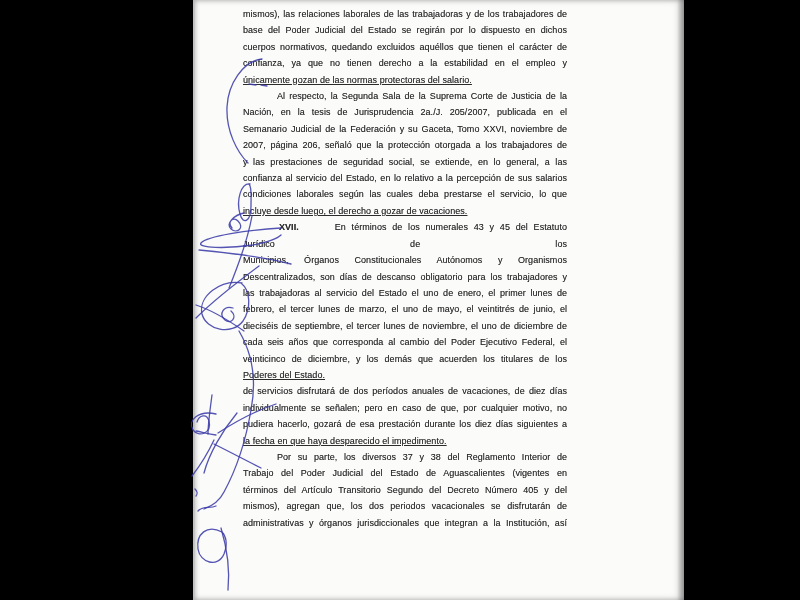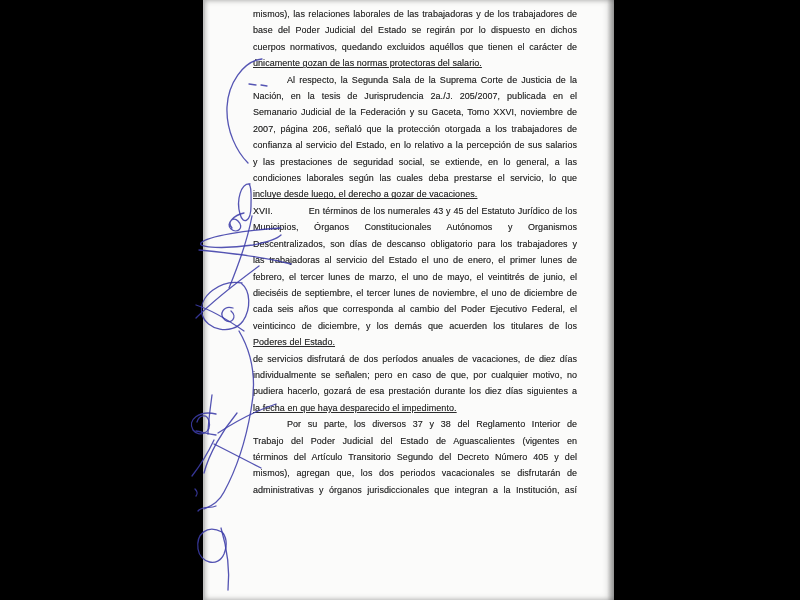--- a/index.html
+++ b/index.html
@@ -5,22 +5,22 @@
   html,body{margin:0;padding:0;}
   body{
     width:800px;height:600px;
     background:#000;
     position:relative;
     overflow:hidden;
     font-family:"Liberation Sans", sans-serif;
   }
   .page{
     position:absolute;
-    left:203px;top:0;
-    width:411px;height:600px;
+    left:193px;top:0;
+    width:491px;height:600px;
     background:#fbfbfa;
     box-shadow:inset 3px 0 4px rgba(0,0,0,.22), inset -5px 0 7px rgba(0,0,0,.20);
   }
   .page::before{ 
     content:"";position:absolute;left:0;top:0;width:2px;height:100%;
     background:#bdbdbd;opacity:.6;
   }
   .page::after{ 
     content:"";position:absolute;right:0;top:0;width:7px;height:100%;
     background:linear-gradient(to right, rgba(0,0,0,0), rgba(0,0,0,.28));
@@ -35,21 +35,21 @@
     line-height:16.4px;
     text-shadow:0 0 .5px rgba(43,43,43,.55);
   }
   .line{
     text-align:justify;
     text-align-last:justify;
     white-space:normal;
   }
   .line.last{ text-align-last:left;text-decoration:underline; }
   .indent{ display:inline-block; width:34px; }
-  .plabel{ font-weight:normal; }
+  .plabel{ font-weight:bold;margin-left:36px; }
   .tab{ display:inline-block; width:36px; }
   .ink-layer{
     position:absolute;left:0;top:0;width:800px;height:600px;
     pointer-events:none;
   }
   .ink-layer path{
     fill:none;
     stroke:#3c3ca8;
     stroke-width:1.3;
     stroke-linecap:round;
@@ -58,27 +58,28 @@
   }
 </style>
 </head>
 <body>
 
 <div class="page">
   <div class="text-block" id="text-block">
       <div class="line"><span>mismos), las relaciones laborales de las trabajadoras y de los trabajadores de</span></div>
       <div class="line"><span>base del Poder Judicial del Estado se regirán por lo dispuesto en dichos</span></div>
       <div class="line"><span>cuerpos normativos, quedando excluidos aquéllos que tienen el carácter de</span></div>
+      <div class="line"><span>confianza, ya que no tienen derecho a la estabilidad en el empleo y</span></div>
       <div class="line last"><span>únicamente gozan de las normas protectoras del salario.</span></div>
       <div class="line"><span class="indent"></span><span>Al respecto, la Segunda Sala de la Suprema Corte de Justicia de la</span></div>
       <div class="line"><span>Nación, en la tesis de Jurisprudencia 2a./J. 205/2007, publicada en el</span></div>
       <div class="line"><span>Semanario Judicial de la Federación y su Gaceta, Tomo XXVI, noviembre de</span></div>
       <div class="line"><span>2007, página 206, señaló que la protección otorgada a los trabajadores de</span></div>
+      <div class="line"><span>y las prestaciones de seguridad social, se extiende, en lo general, a las</span></div>
       <div class="line"><span>confianza al servicio del Estado, en lo relativo a la percepción de sus salarios</span></div>
-      <div class="line"><span>y las prestaciones de seguridad social, se extiende, en lo general, a las</span></div>
       <div class="line"><span>condiciones laborales según las cuales deba prestarse el servicio, lo que</span></div>
       <div class="line last"><span>incluye desde luego, el derecho a gozar de vacaciones.</span></div>
       <div class="line"><span class="plabel">XVII.</span><span class="tab"></span><span>En términos de los numerales 43 y 45 del Estatuto Jurídico de los</span></div>
       <div class="line"><span>Municipios, Órganos Constitucionales Autónomos y Organismos</span></div>
       <div class="line"><span>Descentralizados, son días de descanso obligatorio para los trabajadores y</span></div>
       <div class="line"><span>las trabajadoras al servicio del Estado el uno de enero, el primer lunes de</span></div>
       <div class="line"><span>febrero, el tercer lunes de marzo, el uno de mayo, el veintitrés de junio, el</span></div>
       <div class="line"><span>dieciséis de septiembre, el tercer lunes de noviembre, el uno de diciembre de</span></div>
       <div class="line"><span>cada seis años que corresponda al cambio del Poder Ejecutivo Federal, el</span></div>
       <div class="line"><span>veinticinco de diciembre, y los demás que acuerden los titulares de los</span></div>

